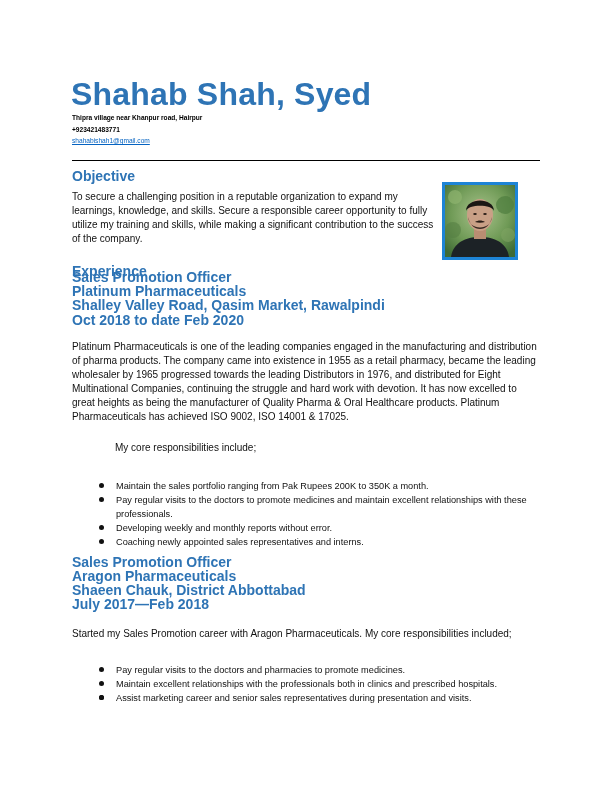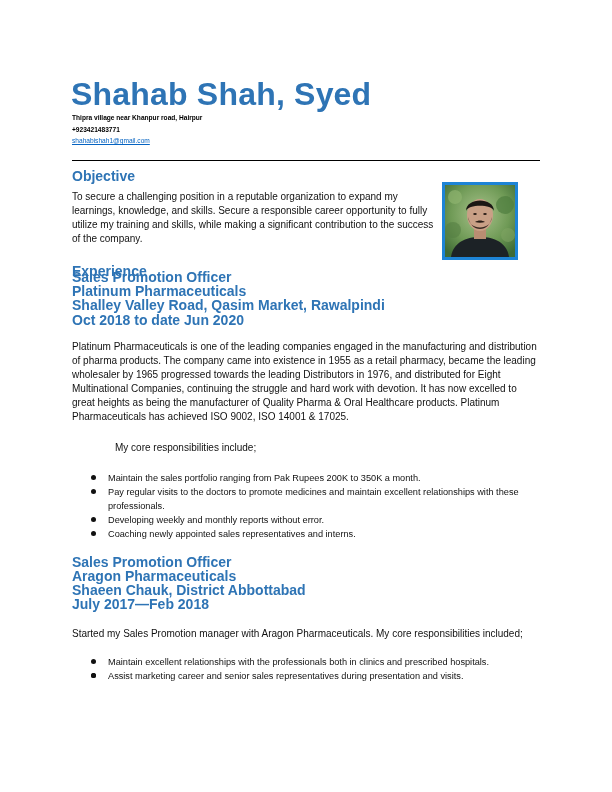--- a/index.html
+++ b/index.html
@@ -77,21 +77,21 @@
       overflow: hidden;
       background: #5f8a4c;
     }
     .photo-frame svg { display: block; }
     .company-text { top: 340px; width: 470px; }
     .core-intro { top: 441px; width: 470px; margin-left: 43px; }
     ul.bullets {
       position: absolute;
       left: 72px;
       width: 468px;
-      margin: 0;
+      margin: 8px;
       padding: 0;
       list-style: none;
     }
     ul.bullets li {
       position: relative;
       padding-left: 36px;
       font-size: 9.2px;
       line-height: 14.1px;
       color: #111;
     }
@@ -151,38 +151,39 @@
 
       <path d="M30 37 C33 35 37 35 40 37 C37 38 33 38 30 37 Z" fill="#2a1d17"></path>
     </svg>
   </div>
 
   <div class="heading" style="top:264px;">Experience</div>
 
   <div class="heading" style="top:270px;">Sales Promotion Officer</div>
   <div class="heading" style="top:284px;">Platinum Pharmaceuticals</div>
   <div class="heading" style="top:298px;">Shalley Valley Road, Qasim Market, Rawalpindi</div>
-  <div class="heading" style="top:313px;">Oct 2018 to date Jun 2020</div>
+  <div class="heading" style="top:313px;">Oct 2018 to date Feb 2020</div>
 
   <div class="para company-text">Platinum Pharmaceuticals is one of the leading companies engaged in the manufacturing and distribution of pharma products. The company came into existence in 1955 as a retail pharmacy, became the leading wholesaler by 1965 progressed towards the leading Distributors in 1976, and distributed for Eight Multinational Companies, continuing the struggle and hard work with devotion. It has now excelled to great heights as being the manufacturer of Quality Pharma &amp; Oral Healthcare products. Platinum Pharmaceuticals has achieved ISO 9002, ISO 14001 &amp; 17025.</div>
   <div class="para core-intro">My core responsibilities include;</div>
 
   <ul class="bullets bullets-1">
     <li><span class="dot"></span><span>Maintain the sales portfolio ranging from Pak Rupees 200K to 350K a month.</span></li>
     <li><span class="dot"></span><span>Pay regular visits to the doctors to promote medicines and maintain excellent relationships with these professionals.</span></li>
     <li><span class="dot"></span><span>Developing weekly and monthly reports without error.</span></li>
     <li><span class="dot"></span><span>Coaching newly appointed sales representatives and interns.</span></li>
   </ul>
 
   <div class="heading" style="top:555px;">Sales Promotion Officer</div>
   <div class="heading" style="top:569px;text-align:center;">Aragon Pharmaceuticals</div>
   <div class="heading" style="top:583px;">Shaeen Chauk, District Abbottabad</div>
   <div class="heading" style="top:597px;">July 2017—Feb 2018</div>
 
-  <div class="para aragon-intro">Started my Sales Promotion manager with Aragon Pharmaceuticals. My core responsibilities included;</div>
+  <div class="para aragon-intro">Started my Sales Promotion career with Aragon Pharmaceuticals. My core responsibilities included;</div>
 
   <ul class="bullets bullets-2">
+    <li><span class="dot"></span><span>Pay regular visits to the doctors and pharmacies to promote medicines.</span></li>
     <li><span class="dot"></span><span>Maintain excellent relationships with the professionals both in clinics and prescribed hospitals.</span></li>
     <li><span class="dot"></span></li>
     <li><span class="dot"></span><span>Assist marketing career and senior sales representatives during presentation and visits.</span></li>
   </ul>
 
 </div>
 
 </body></html>

